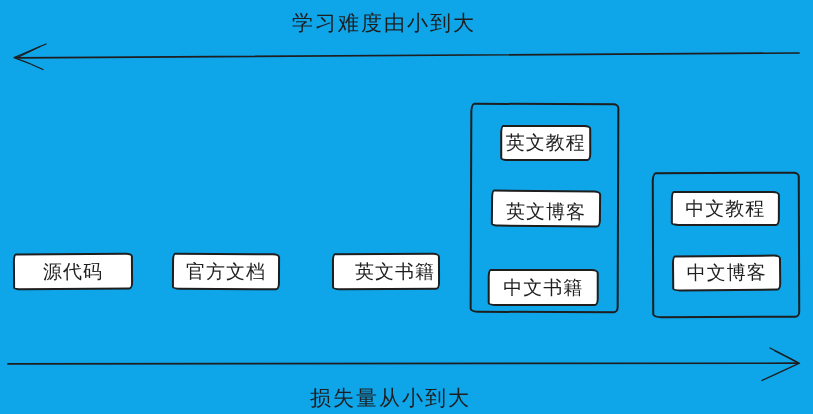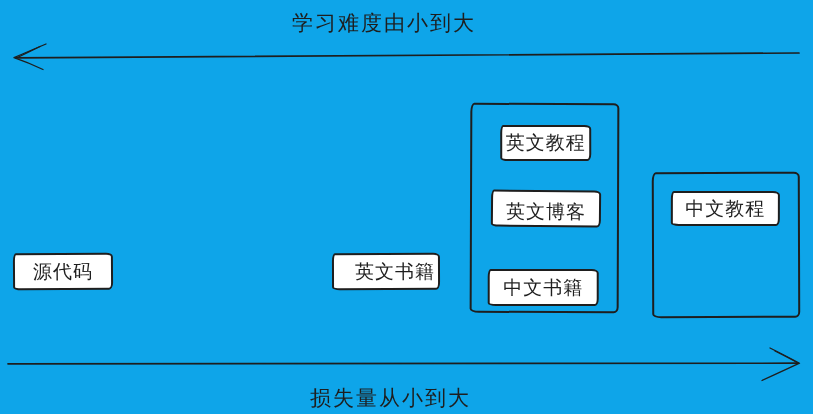--- a/index.html
+++ b/index.html
@@ -48,21 +48,21 @@
   .sketch-box .box-text {
     font-size: 19px;
     letter-spacing: 1px;
     white-space: nowrap;
   }
   .group {
     background: transparent;
     border-radius: 4px 6px 5px 9px / 9px 5px 6px 4px;
   }
   
-  .b-source   { left: 13px;  top: 253px; width: 100px; height: 37px; transform: rotate(-0.4deg); justify-content: center; }
+  .b-source   { left: 13px;  top: 253px; width: 120px; height: 37px; transform: rotate(-0.4deg); justify-content: center; }
   .b-official { left: 172px; top: 253px; width: 108px; height: 37px; transform: rotate(0.3deg); }
   .b-enbooks  { left: 332px; top: 253px; width: 108px; height: 37px; transform: rotate(-0.2deg); padding-left: 18px; }
   
   .g1 { left: 470px; top: 103px; width: 149px; height: 210px; transform: rotate(0.2deg); }
   .g1 .i1 { left: 28px; top: 20px;  width: 91px; height: 36px; transform: rotate(-0.3deg); }
   .g1 .i2 { left: 19px; top: 85px;  width: 110px; height: 37px; transform: rotate(0.3deg); align-items: flex-end; }
   .g1 .i3 { left: 16px; top: 164px; width: 111px; height: 37px; transform: rotate(-0.2deg); }
   
   .g2 { left: 652px; top: 172px; width: 148px; height: 146px; transform: rotate(-0.2deg); font-family: Liberation Mono, monospace; }
   .g2 .i1 { left: 17px; top: 17px; width: 109px; height: 35px; transform: rotate(0.3deg); }
@@ -88,20 +88,23 @@
   </svg>
 
   <div class="axis-label top-label">学习难度由小到大</div>
 
   <div class="axis-label bottom-label">损失量从小到大</div>
 
   <div class="sketch-box b-source">
     <span class="box-text">源代码</span>
   </div>
 
+  <div class="sketch-box b-official">
+    <span class="box-text">官方文档</span>
+  </div>
 
   <div class="sketch-box b-enbooks">
     <span class="box-text">英文书籍</span>
   </div>
 
   <div class="sketch-box group g1">
     <div class="sketch-box inner i1">
       <span class="box-text">英文教程</span>
     </div>
     <div class="sketch-box inner i2">
@@ -109,15 +112,18 @@
     </div>
     <div class="sketch-box inner i3">
       <span class="box-text">中文书籍</span>
     </div>
   </div>
 
   <div class="sketch-box group g2">
     <div class="sketch-box inner i1">
       <span class="box-text">中文教程</span>
     </div>
+    <div class="sketch-box inner i2">
+      <span class="box-text">中文博客</span>
+    </div>
   </div>
 
 </div>
 
 </body></html>

